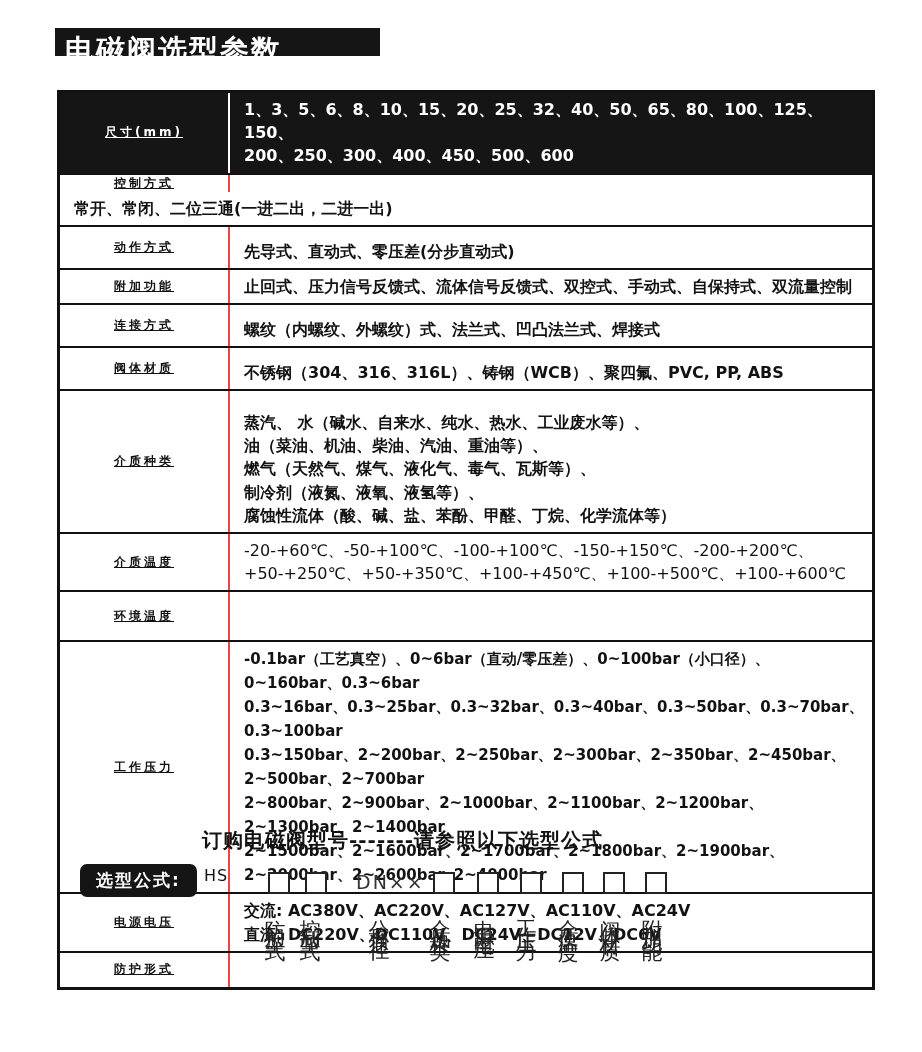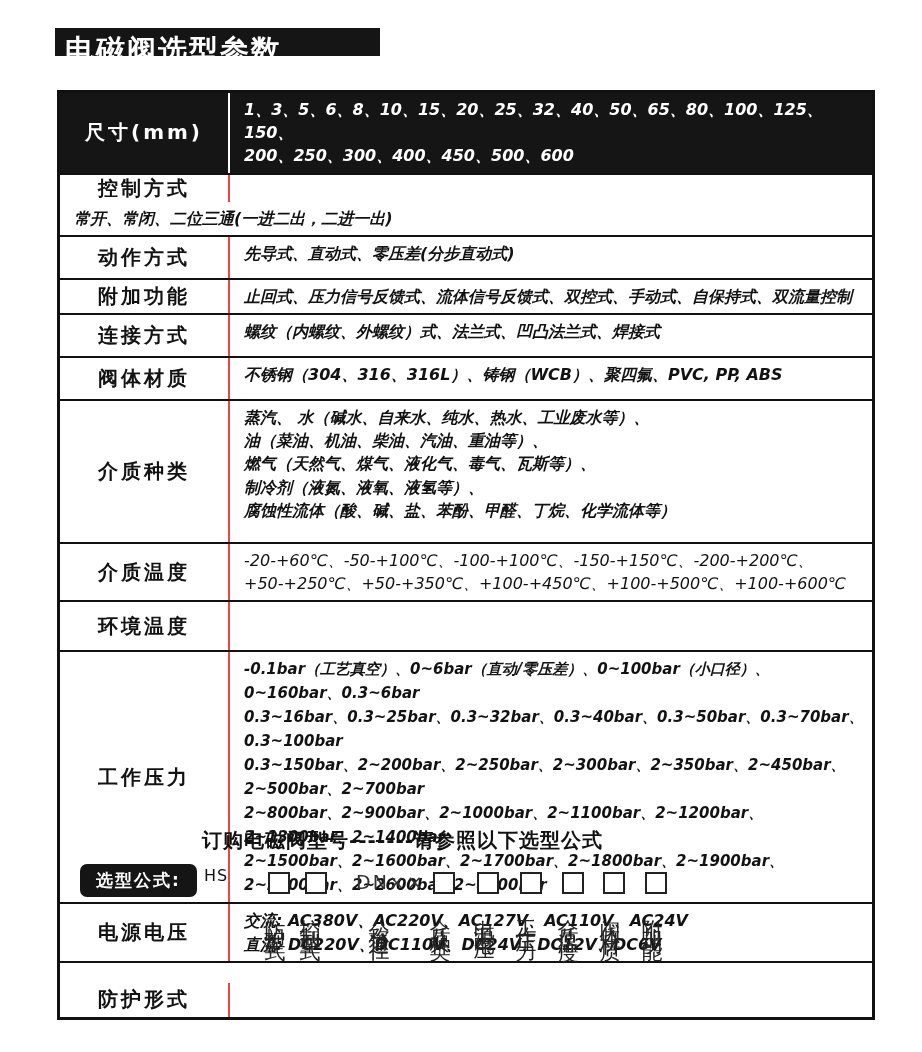--- a/index.html
+++ b/index.html
@@ -17,44 +17,45 @@
   
   .ptable{
     position:absolute;left:57px;top:90px;width:818px;
     border:3px solid #111;box-sizing:border-box;
   }
   .prow{display:flex;border-bottom:2px solid #111;background:#fff;}
   .prow:last-child{border-bottom:none;}
   .lbl{
     width:170px;min-width:170px;border-right:2px solid #ef4444;
     display:flex;align-items:center;justify-content:center;
-    font-weight:bold;font-size:20px;letter-spacing:3px;box-sizing:border-box;
+    font-weight:bold;font-size:12px;letter-spacing:3px;box-sizing:border-box;
     text-align:center;
+    text-decoration:underline;
   }
   .cnt{
-    flex:1;display:flex;align-items:flex-start;box-sizing:border-box;
-    padding:5px 8px 5px 14px;font-weight:bold;font-size:16px;line-height:1.45;font-style:italic;
+    flex:1;display:flex;align-items:flex-end;box-sizing:border-box;
+    padding:5px 8px 5px 14px;font-weight:bold;font-size:16px;line-height:1.45;
   }
   .cnt span{white-space:pre-line;}
   .prow.hdr{background:#151515;color:#fff;}
   .prow.hdr .lbl{border-right-color:#fff;color:#fff;}
   .prow.thin .cnt{font-weight:normal;font-size:16px;}
   .prow.press .cnt{font-size:15px;line-height:1.6;}
   .r-size{min-height:56px;}
   .r-ctrl{min-height:34px;flex-direction:column;}
   .r-act{min-height:41px;}
   .r-add{min-height:33px;}
   .r-conn{min-height:41px;}
   .r-body{min-height:41px;}
   .r-media{min-height:141px;}
   .r-mtemp{min-height:55px;}
   .r-etemp{min-height:48px;}
   .r-press{min-height:123px;}
   .r-volt{min-height:43px;}
-  .r-prot{min-height:34px;margin-top:20px;}
+  .r-prot{min-height:34px;}
   
   .order-note{
     position:absolute;left:202px;top:827px;font-size:20px;font-weight:bold;
     letter-spacing:1px;
   }
   
   .formula-label{
     position:absolute;left:80px;top:864px;background:#151515;color:#fff;
     font-size:17px;font-weight:bold;padding:5px 16px;border-radius:7px;
     letter-spacing:2px;

